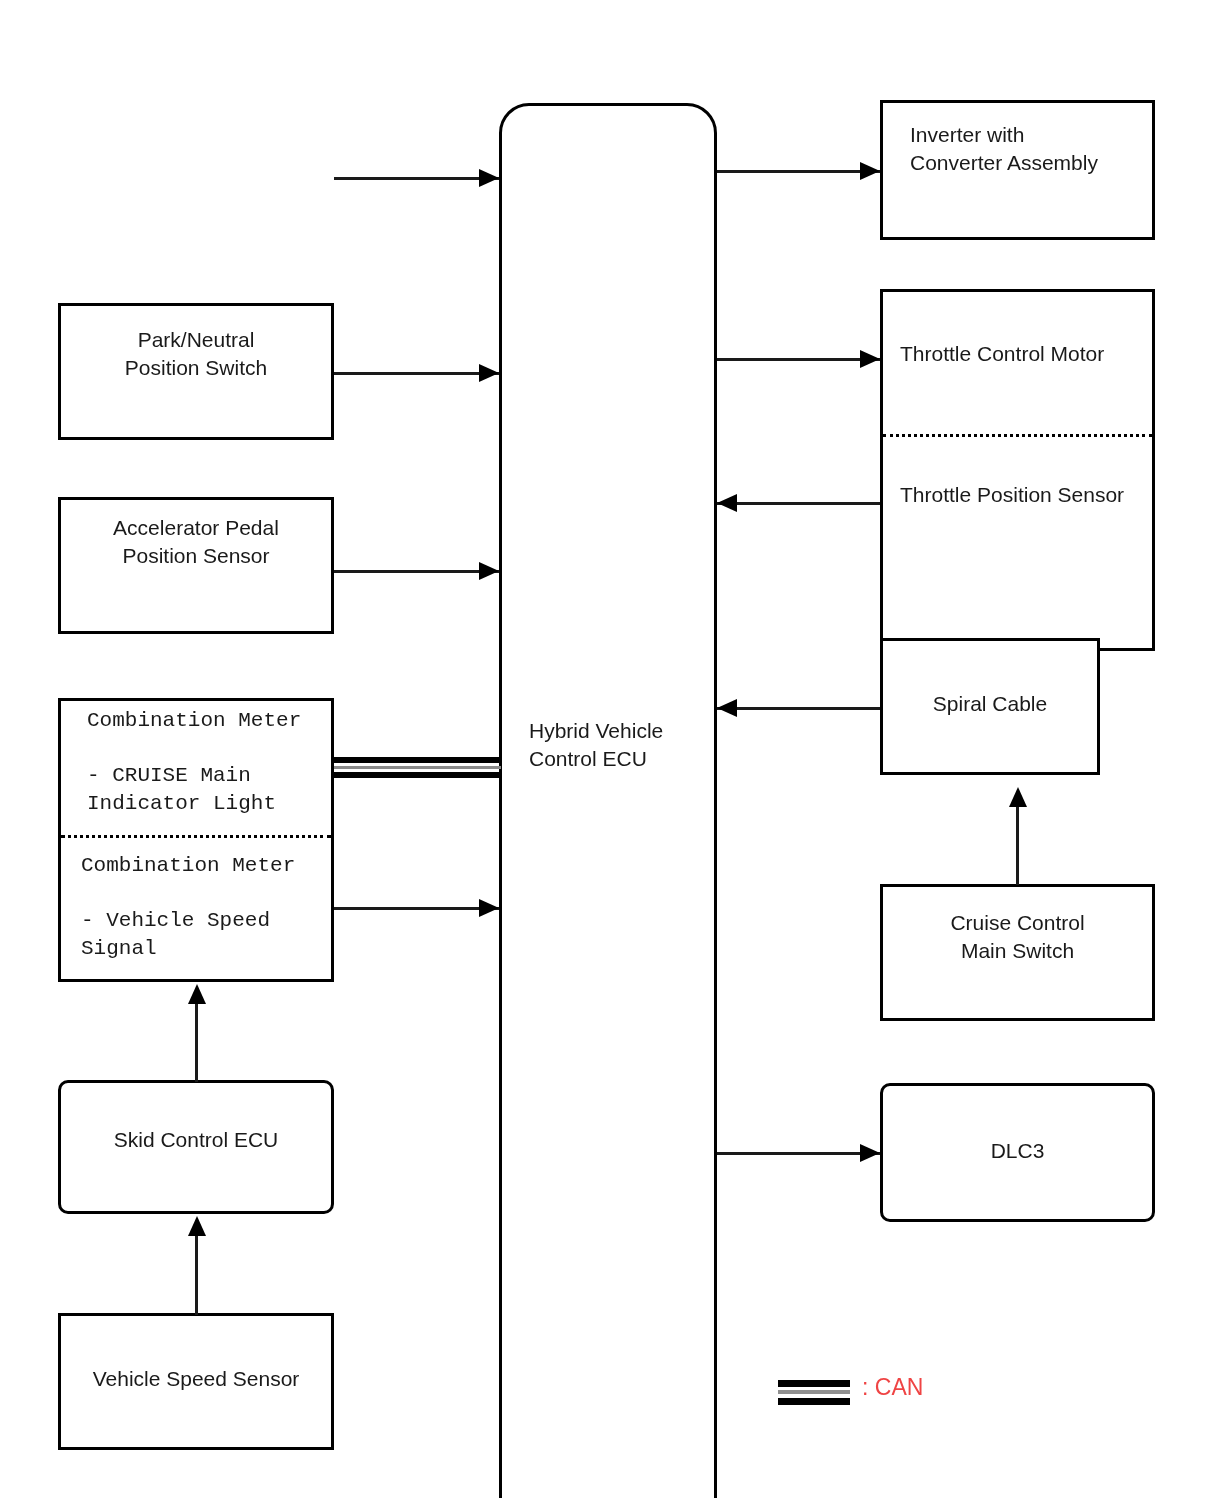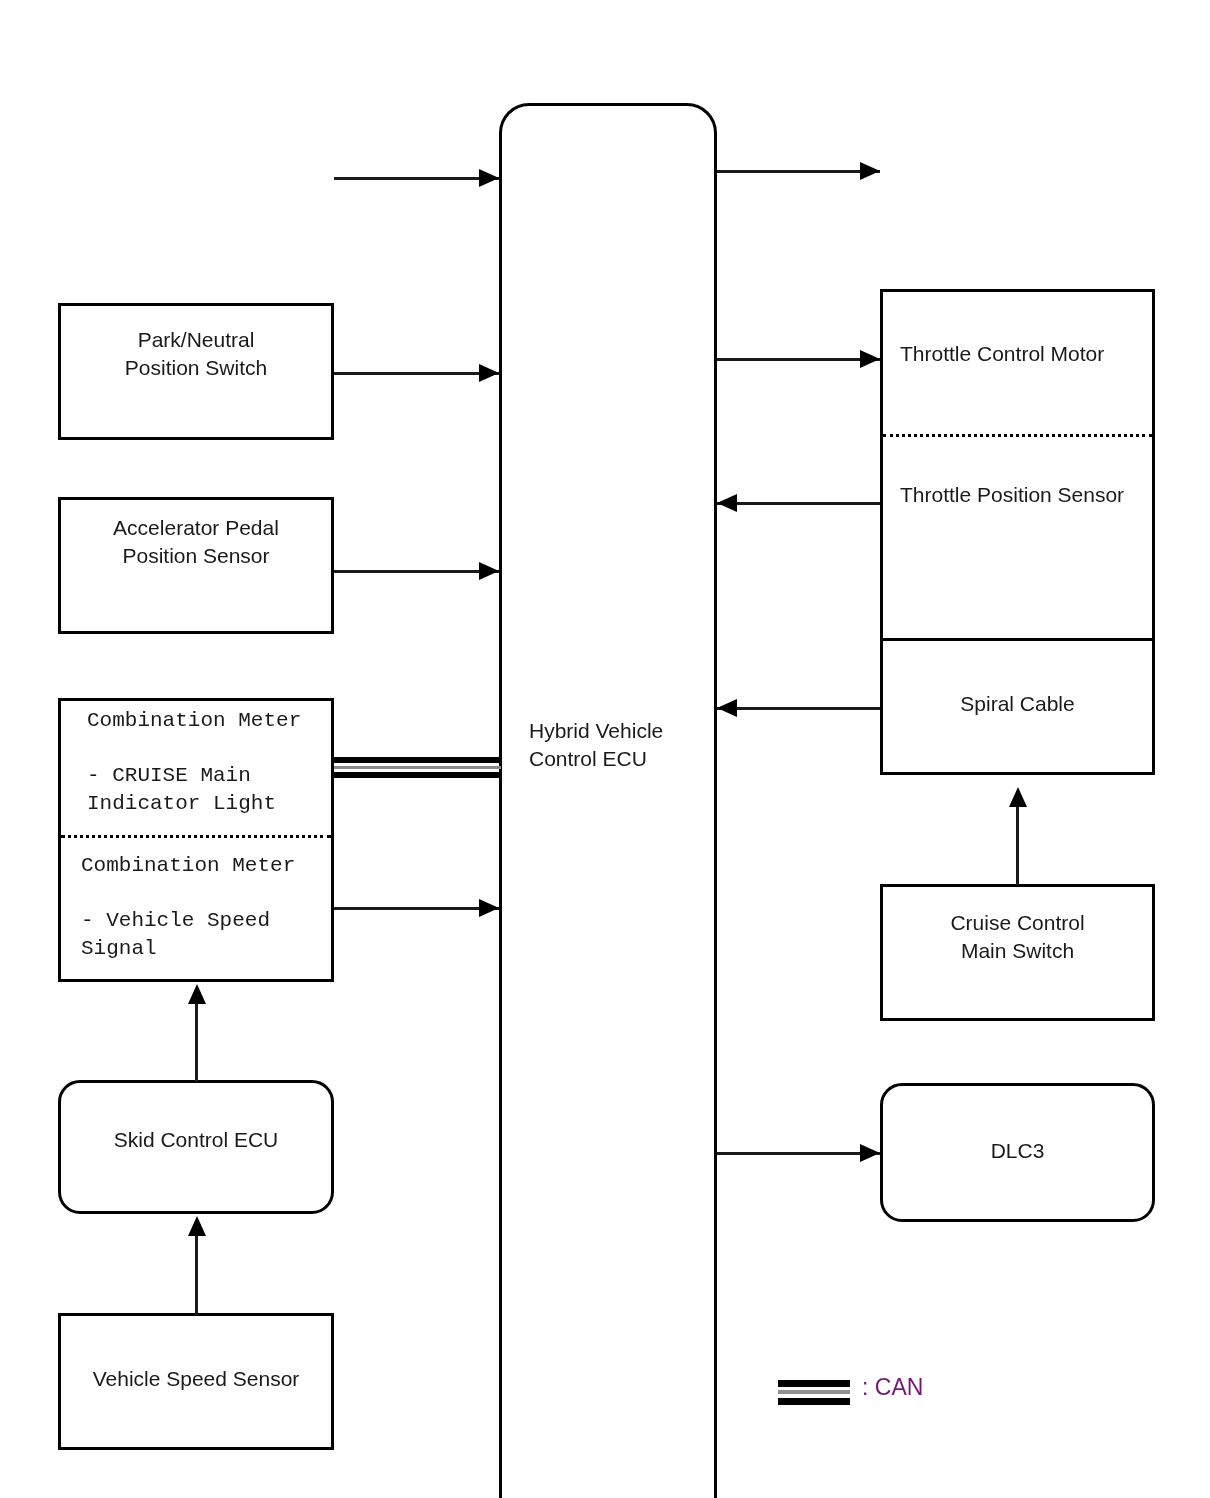--- a/index.html
+++ b/index.html
@@ -18,21 +18,21 @@
   .node {
     position: absolute;
     box-sizing: border-box;
     border: 3px solid #000000;
     background: #ffffff;
     color: #1a1a1a;
     font-size: 21px;
     line-height: 1.32;
   }
   .node.rounded {
-    border-radius: 22px;
+    border-radius: 10px;
   }
   .node-label {
     position: absolute;
     white-space: pre-line;
   }
   .label-center {
     left: 0;
     right: 0;
     text-align: center;
   }
@@ -108,21 +108,21 @@
     display: block;
   }
   .legend-swatch i.l1 { top: 0; height: 7px; }
   .legend-swatch i.l2 { top: 10px; height: 4px; background: #909090; }
   .legend-swatch i.l3 { top: 18px; height: 7px; }
   .legend-text {
     position: absolute;
     left: 84px;
     top: -6px;
     font-size: 23px;
-    color: #701a75;
+    color: #ef4444;
     white-space: nowrap;
   }
 </style>
 </head>
 <body>
 
 <div id="diagram-root">
 
 
   <div class="node" style="left:58px; top:303px; width:276px; height:137px;">
@@ -152,28 +152,32 @@
 
   <div class="node" style="left:58px; top:1313px; width:276px; height:137px;">
     <div class="node-label label-center" style="top:49px;">Vehicle Speed Sensor</div>
   </div>
 
   <div class="node rounded" style="left:499px; top:103px; width:218px; height:1480px; border-radius:30px;">
     <div class="node-label label-left" style="left:27px; right:6px; top:611px;">Hybrid Vehicle
 Control ECU</div>
   </div>
 
+  <div class="node" style="left:880px; top:100px; width:275px; height:140px;">
+    <div class="node-label label-left" style="left:27px; right:6px; top:18px;">Inverter with
+Converter Assembly</div>
+  </div>
 
   <div class="node" style="left:880px; top:289px; width:275px; height:362px;">
     <div class="node-label label-left" style="left:17px; right:4px; top:48px;">Throttle Control Motor</div>
     <div class="divider-dotted" style="left:0; right:0; top:142px;"></div>
     <div class="node-label label-left" style="left:17px; right:4px; top:189px;">Throttle Position Sensor</div>
   </div>
 
-  <div class="node" style="left:880px; top:638px; width:275px; height:137px;padding-left:40px;">
+  <div class="node" style="left:880px; top:638px; width:220px; height:137px;padding-left:40px;">
     <div class="node-label label-center" style="top:49px;">Spiral Cable</div>
   </div>
 
   <div class="node" style="left:880px; top:884px; width:275px; height:137px;">
     <div class="node-label label-center" style="top:22px;">Cruise Control
 Main Switch</div>
   </div>
 
   <div class="node rounded" style="left:880px; top:1083px; width:275px; height:139px;">
     <div class="node-label label-center" style="top:51px;text-align:center;">DLC3</div>

